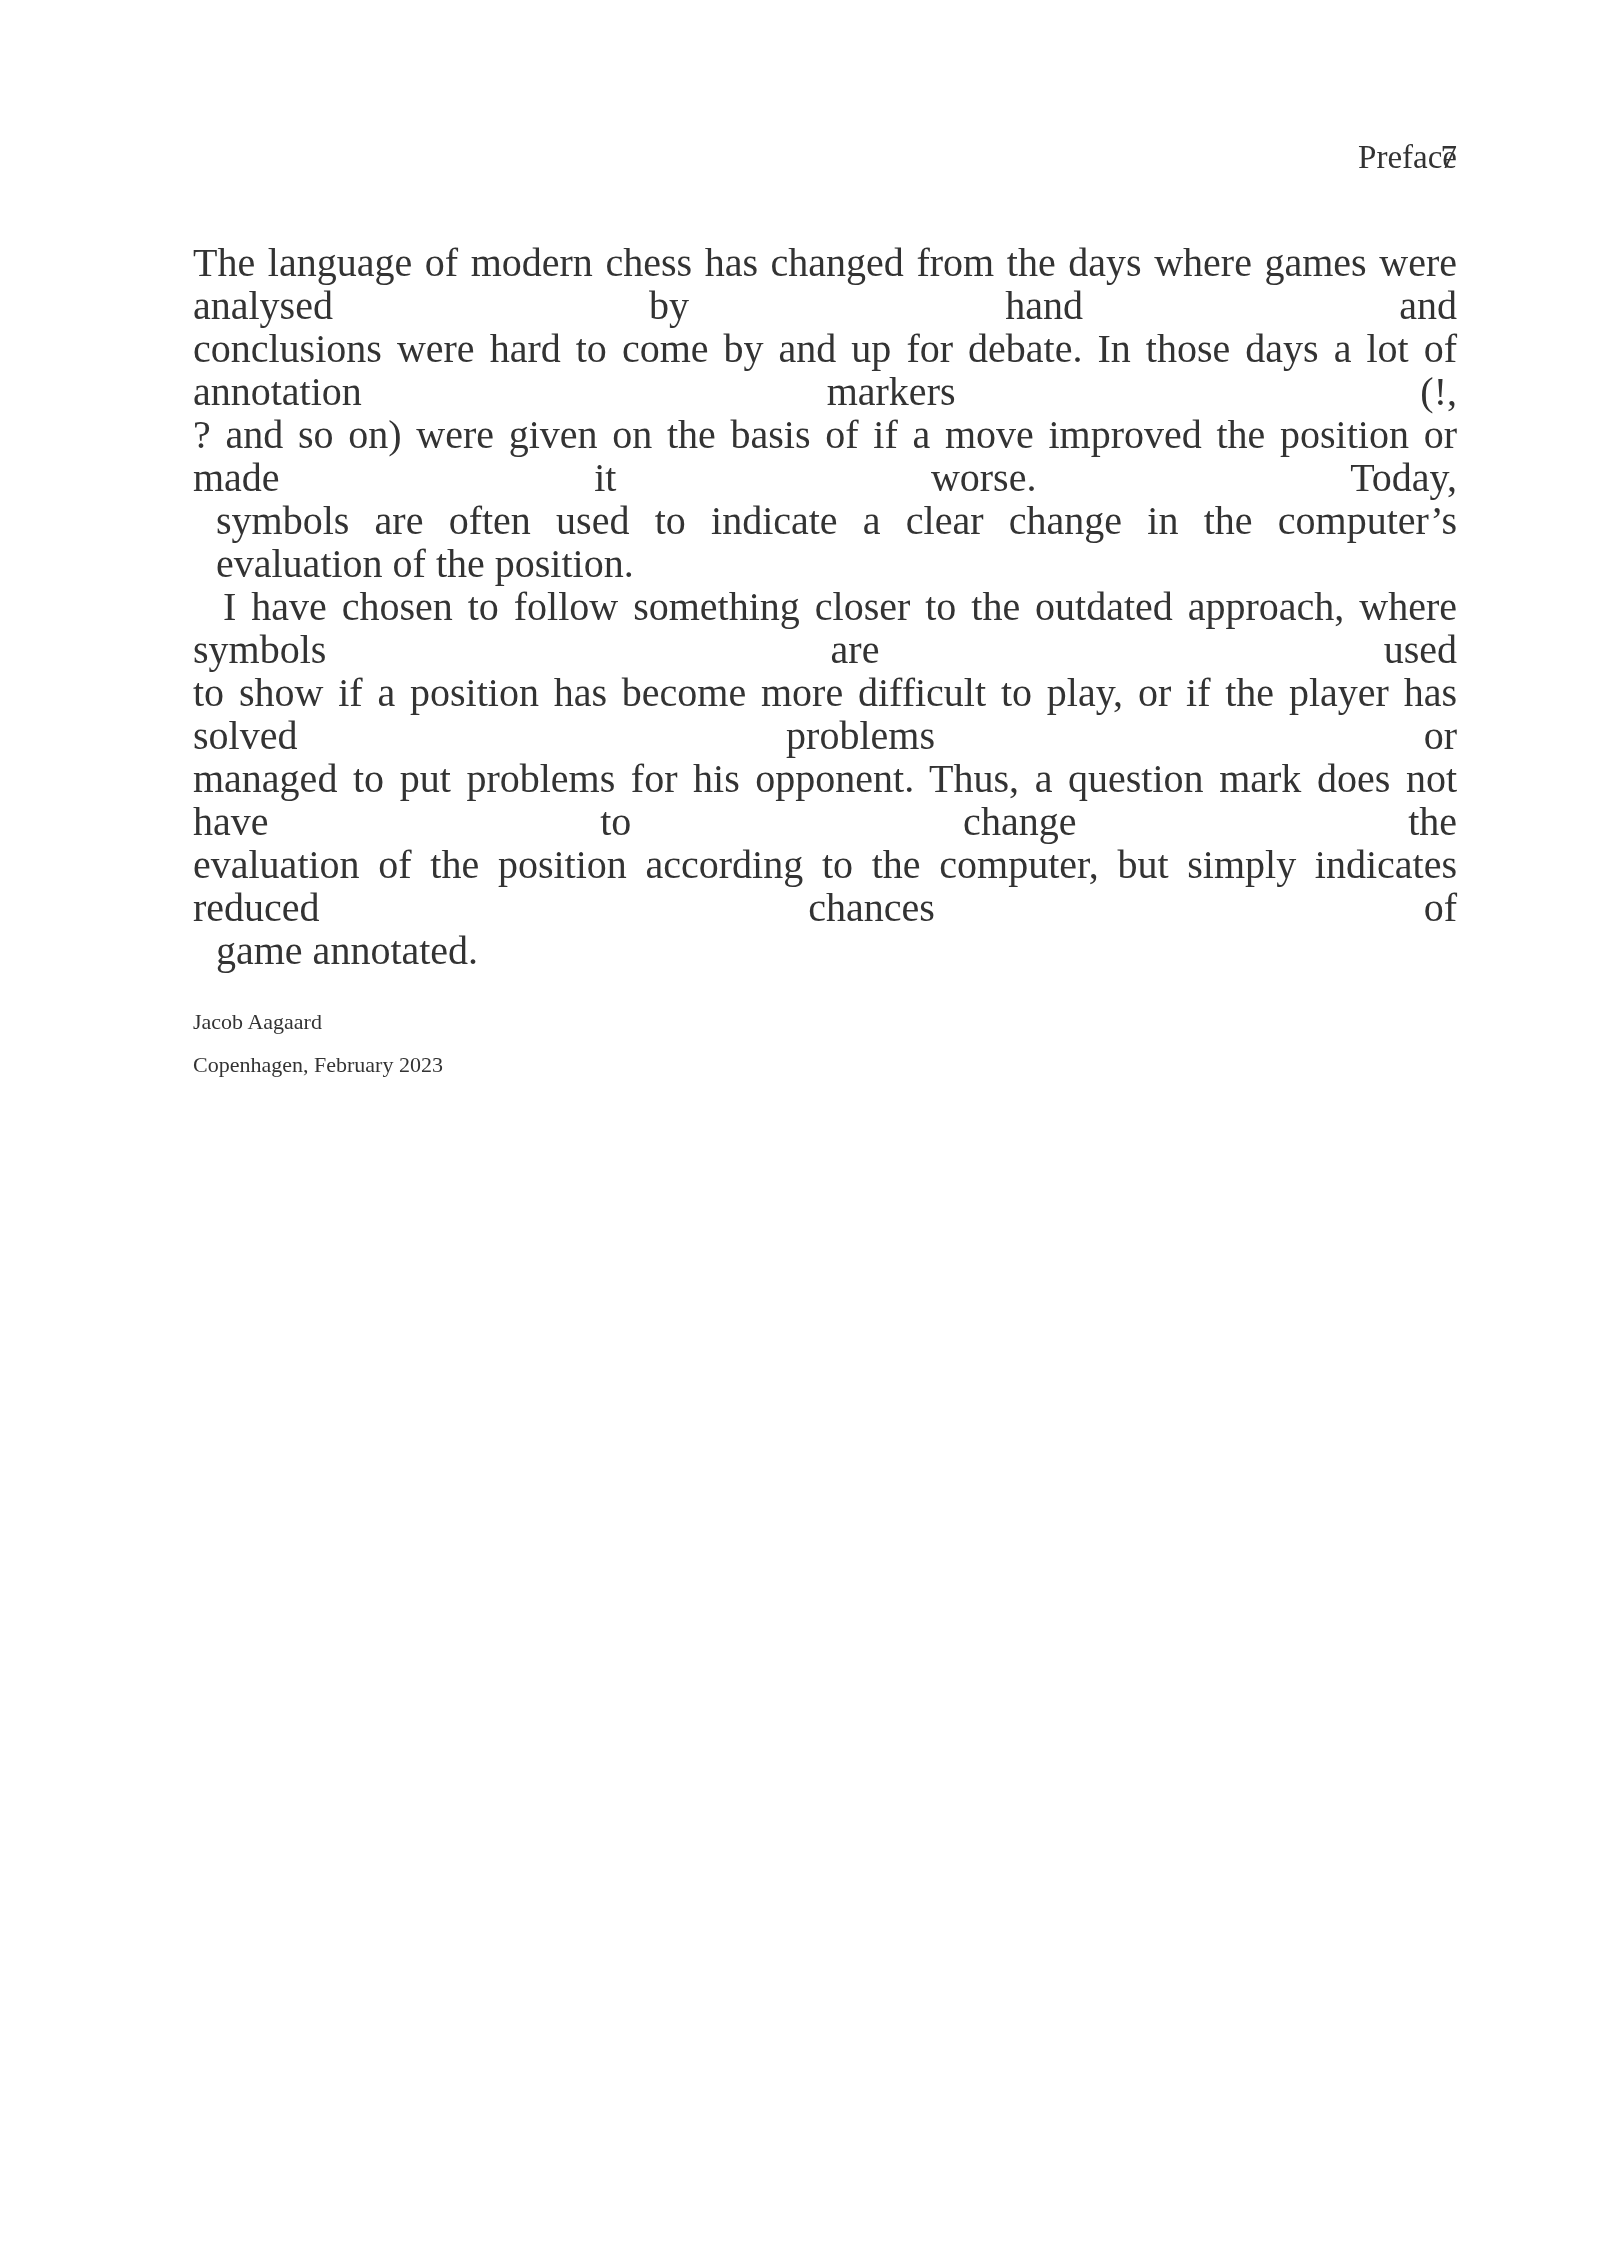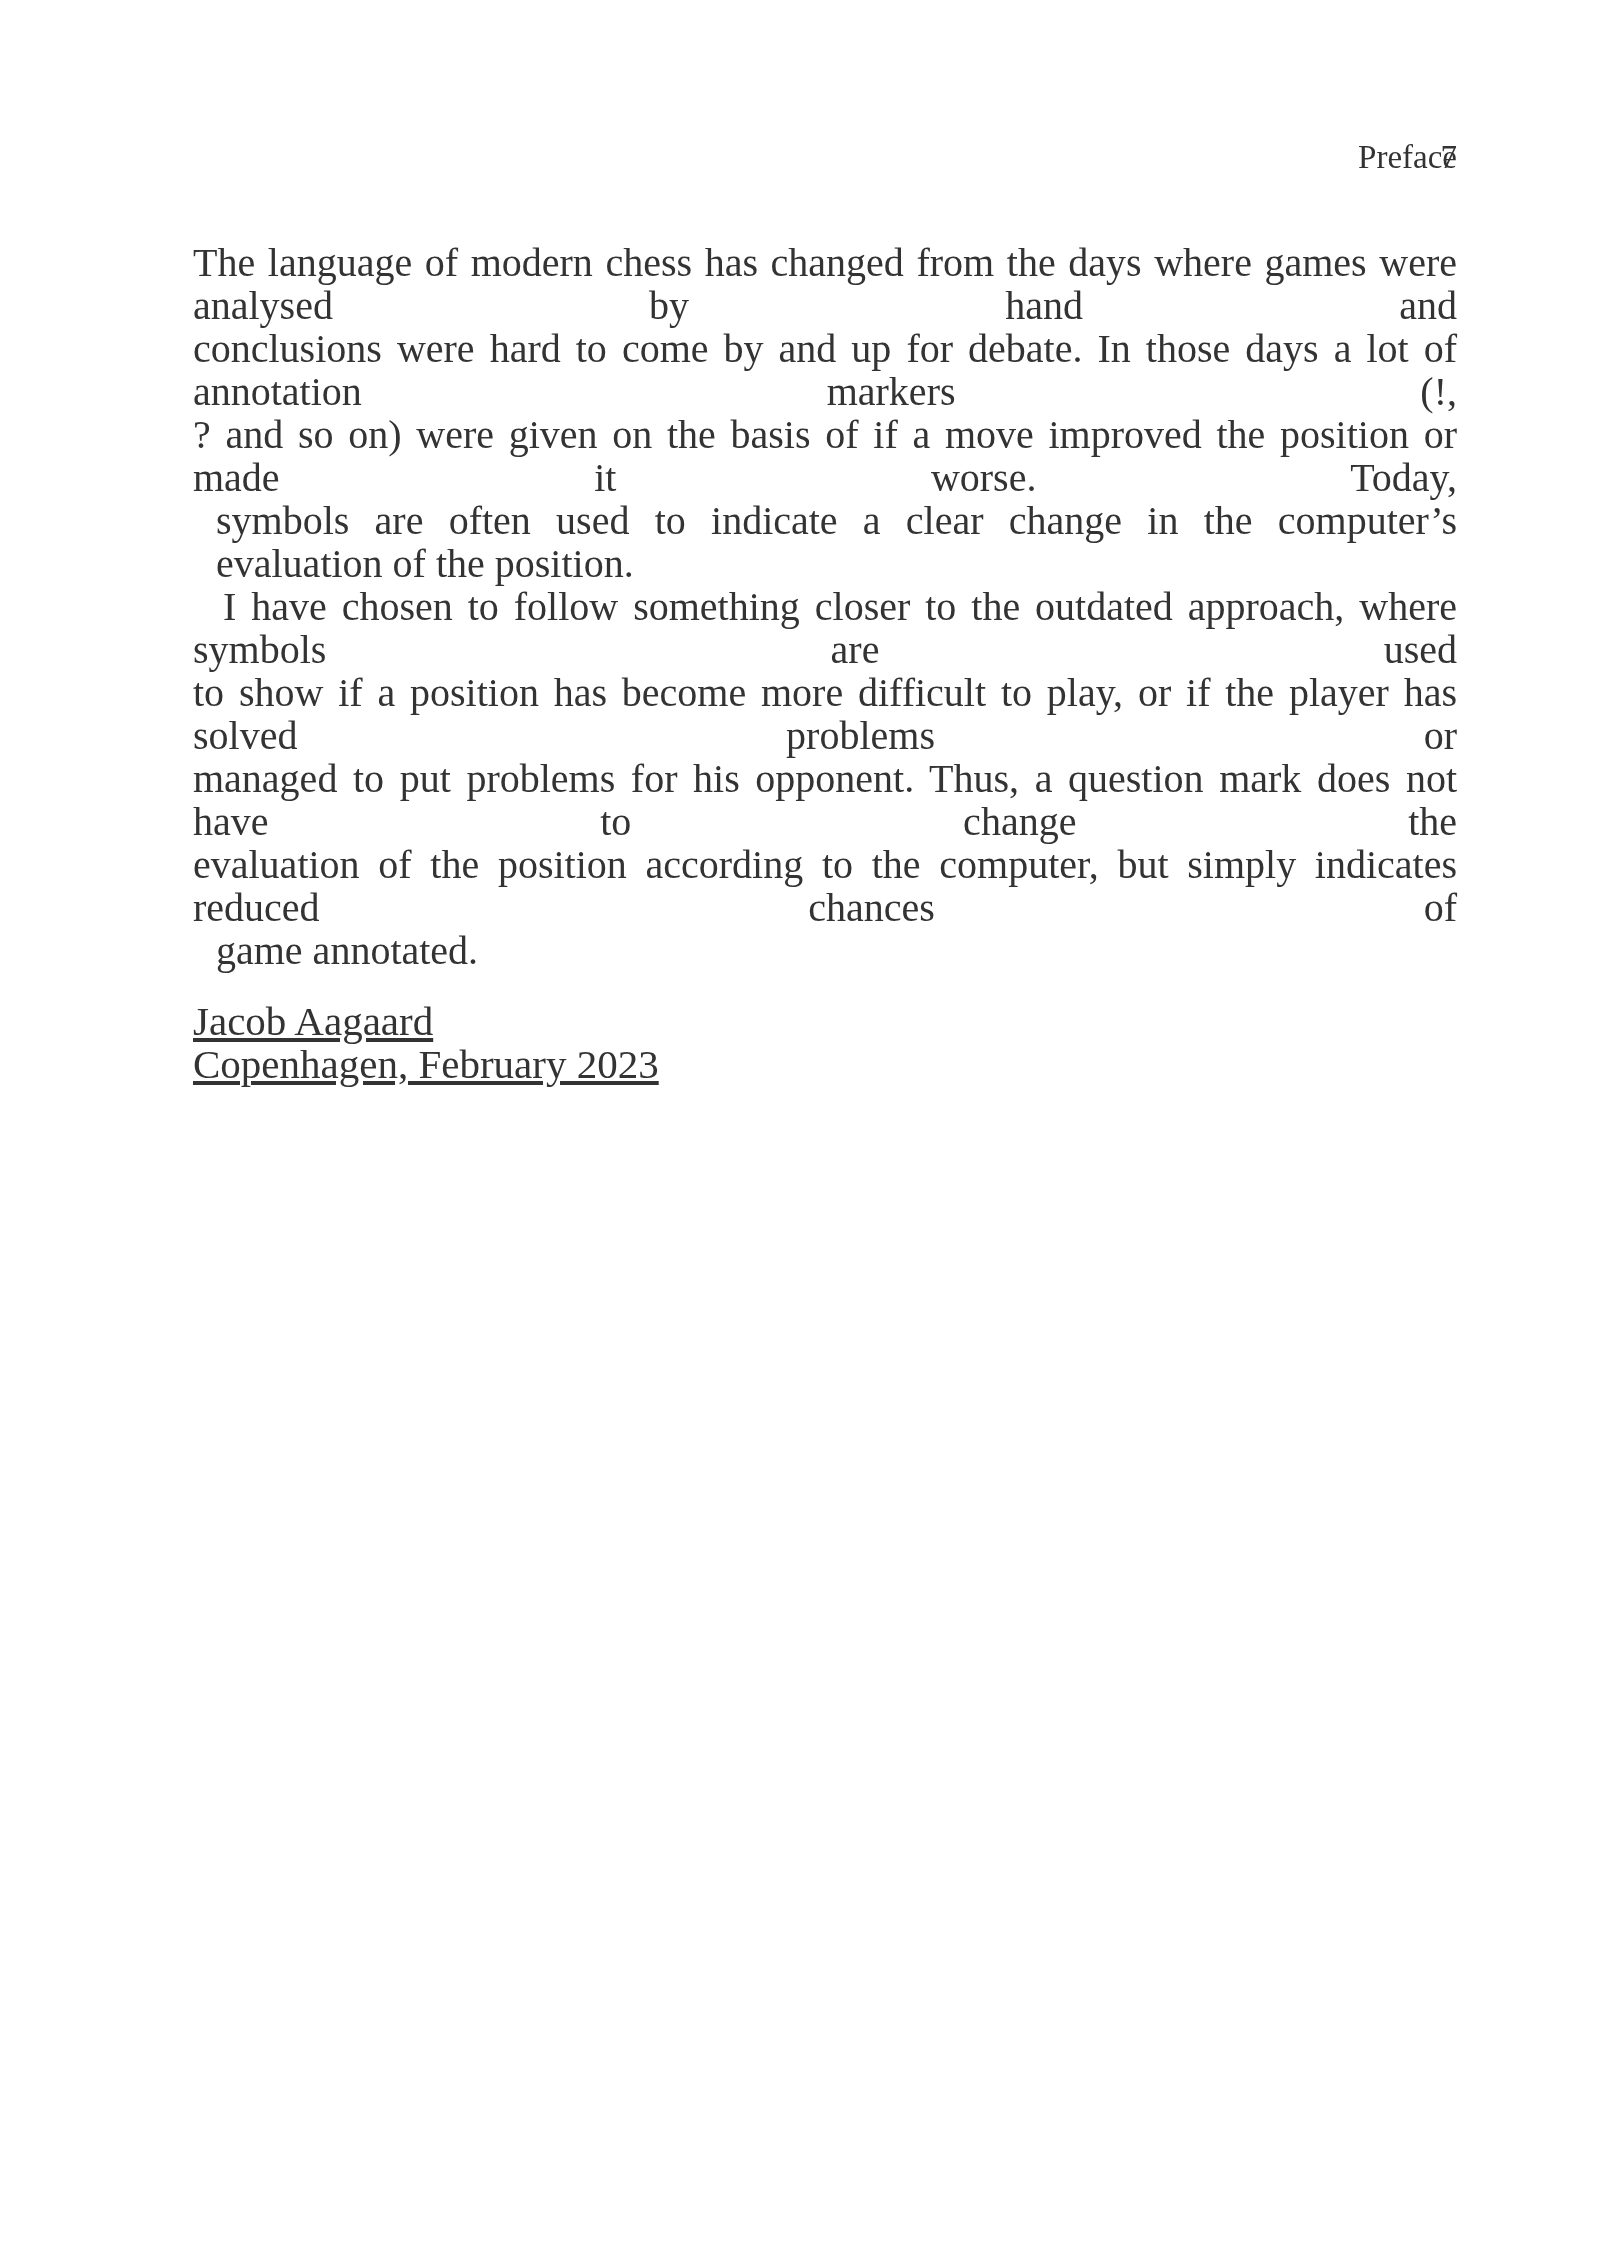--- a/index.html
+++ b/index.html
@@ -54,22 +54,21 @@
   .line.last {
     text-align: justify;
     text-align-last: left;
     margin-left: 23px;
   }
   .line.indent {
     text-indent: 30px;
   }
   .signature {
     margin-top: 28px;
-    font-size: 41px;
-    text-decoration: underline;
+    font-size: 22px;
   }
   .signature .line {
     text-align: left;
     text-align-last: left;
   }
 </style>
 </head>
 <body>
 
 <div class="page">

